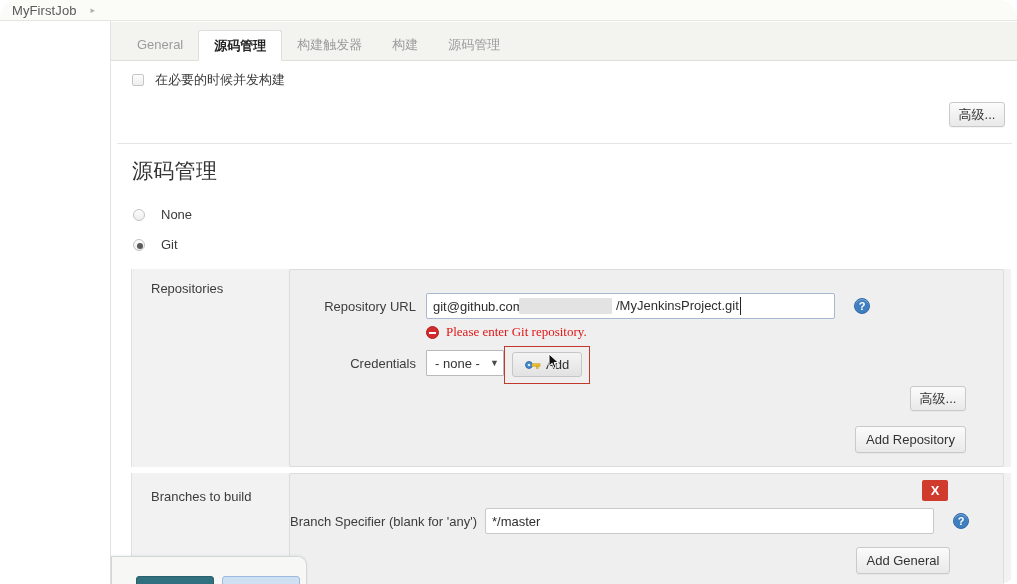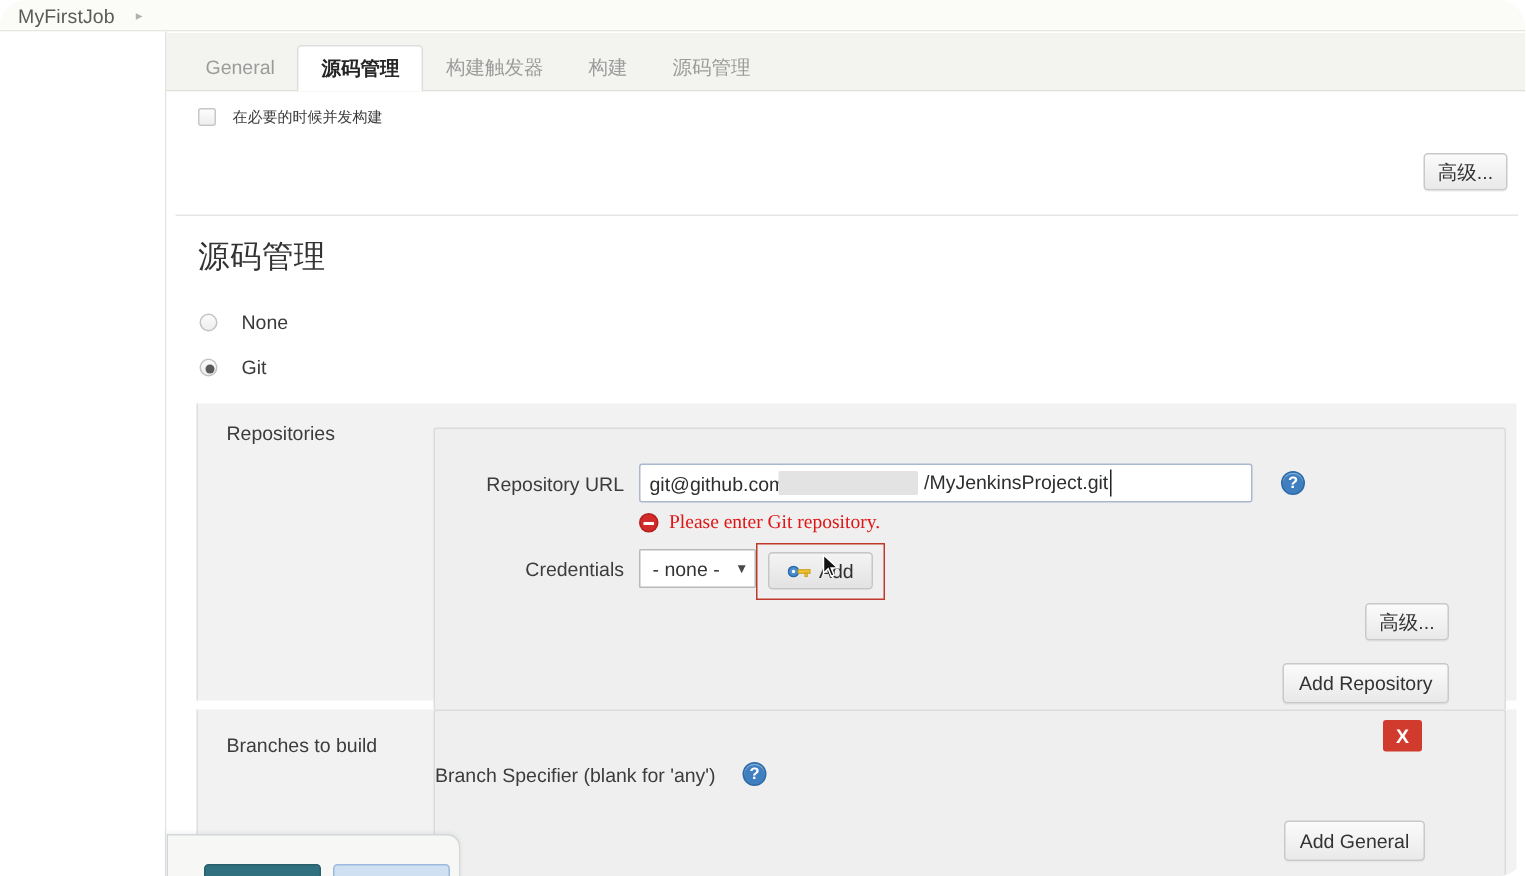--- a/index.html
+++ b/index.html
@@ -77,21 +77,21 @@
     position: absolute; left: 21px; top: 10px;
     display: flex; align-items: center;
   }
   .chk-box {
     width: 12px; height: 12px;
     border: 1px solid #c6c6c6;
     background: linear-gradient(#fdfdfd,#eeeeee);
     border-radius: 2px;
     display: inline-block;
   }
-  .chk-label { margin-left: 11px; font-size: 10px; color: #3a3a3a; }
+  .chk-label { margin-left: 11px; font-size: 13px; color: #3a3a3a; }
 
   .adv-btn {
     position: absolute;
     border: 1px solid #c9c9c9;
     border-radius: 3px;
     background: linear-gradient(#fbfbfb,#e9e9e9);
     color: #333;
     font-size: 13px;
     text-align: center;
     cursor: pointer;
@@ -141,21 +141,21 @@
   .blk-body {
     position: absolute;
     background: #efefef;
     border: 1px solid #dcdcdc;
     border-radius: 2px;
   }
 
   
   .repo-block { left: 20px; top: 208px; width: 880px; height: 198px; background: #f2f2f2; border-left: 1px solid #e0e0e0; }
   .repo-label { left: 40px; top: 220px; }
-  .repo-body  { left: 178px; top: 208px; width: 715px; height: 198px; margin-top: 16px; }
+  .repo-body  { left: 178px; top: 208px; width: 715px; height: 198px; }
 
   .field-row { position: absolute; display: flex; align-items: center; }
   .field-label {
     font-size: 13px; color: #3c3c3c; text-align: right;
     white-space: nowrap;
   }
   .txtinput {
     border: 1px solid #a9b8cf;
     border-radius: 2px;
     background: #ffffff;
@@ -395,20 +395,21 @@
     </div>
 
     <div class="blk branch-block"></div>
     <div class="blk-label branch-label">Branches to build</div>
     <div class="blk-body branch-body">
 
       <div class="x-btn" style="left:632px; top:6px;">X</div>
 
       <div class="field-row" style="left:0px; top:34px; width:715px;">
         <span class="field-label" style="width:186px; display:inline-block;">Branch Specifier (blank for 'any')</span>
+        <input class="txtinput plain" style="width: 449px; margin-left: 9px;" type="text" value="*/master">
         <span class="help-icon" style="margin-left:19px;">?</span>
       </div>
 
       <div class="btn-grey" style="left:566px; top:73px; width:94px; height:27px; line-height:25px;">Add General</div>
     </div>
 
   </div>
 
   <div class="savebar">
     <div class="save-btn"></div>

